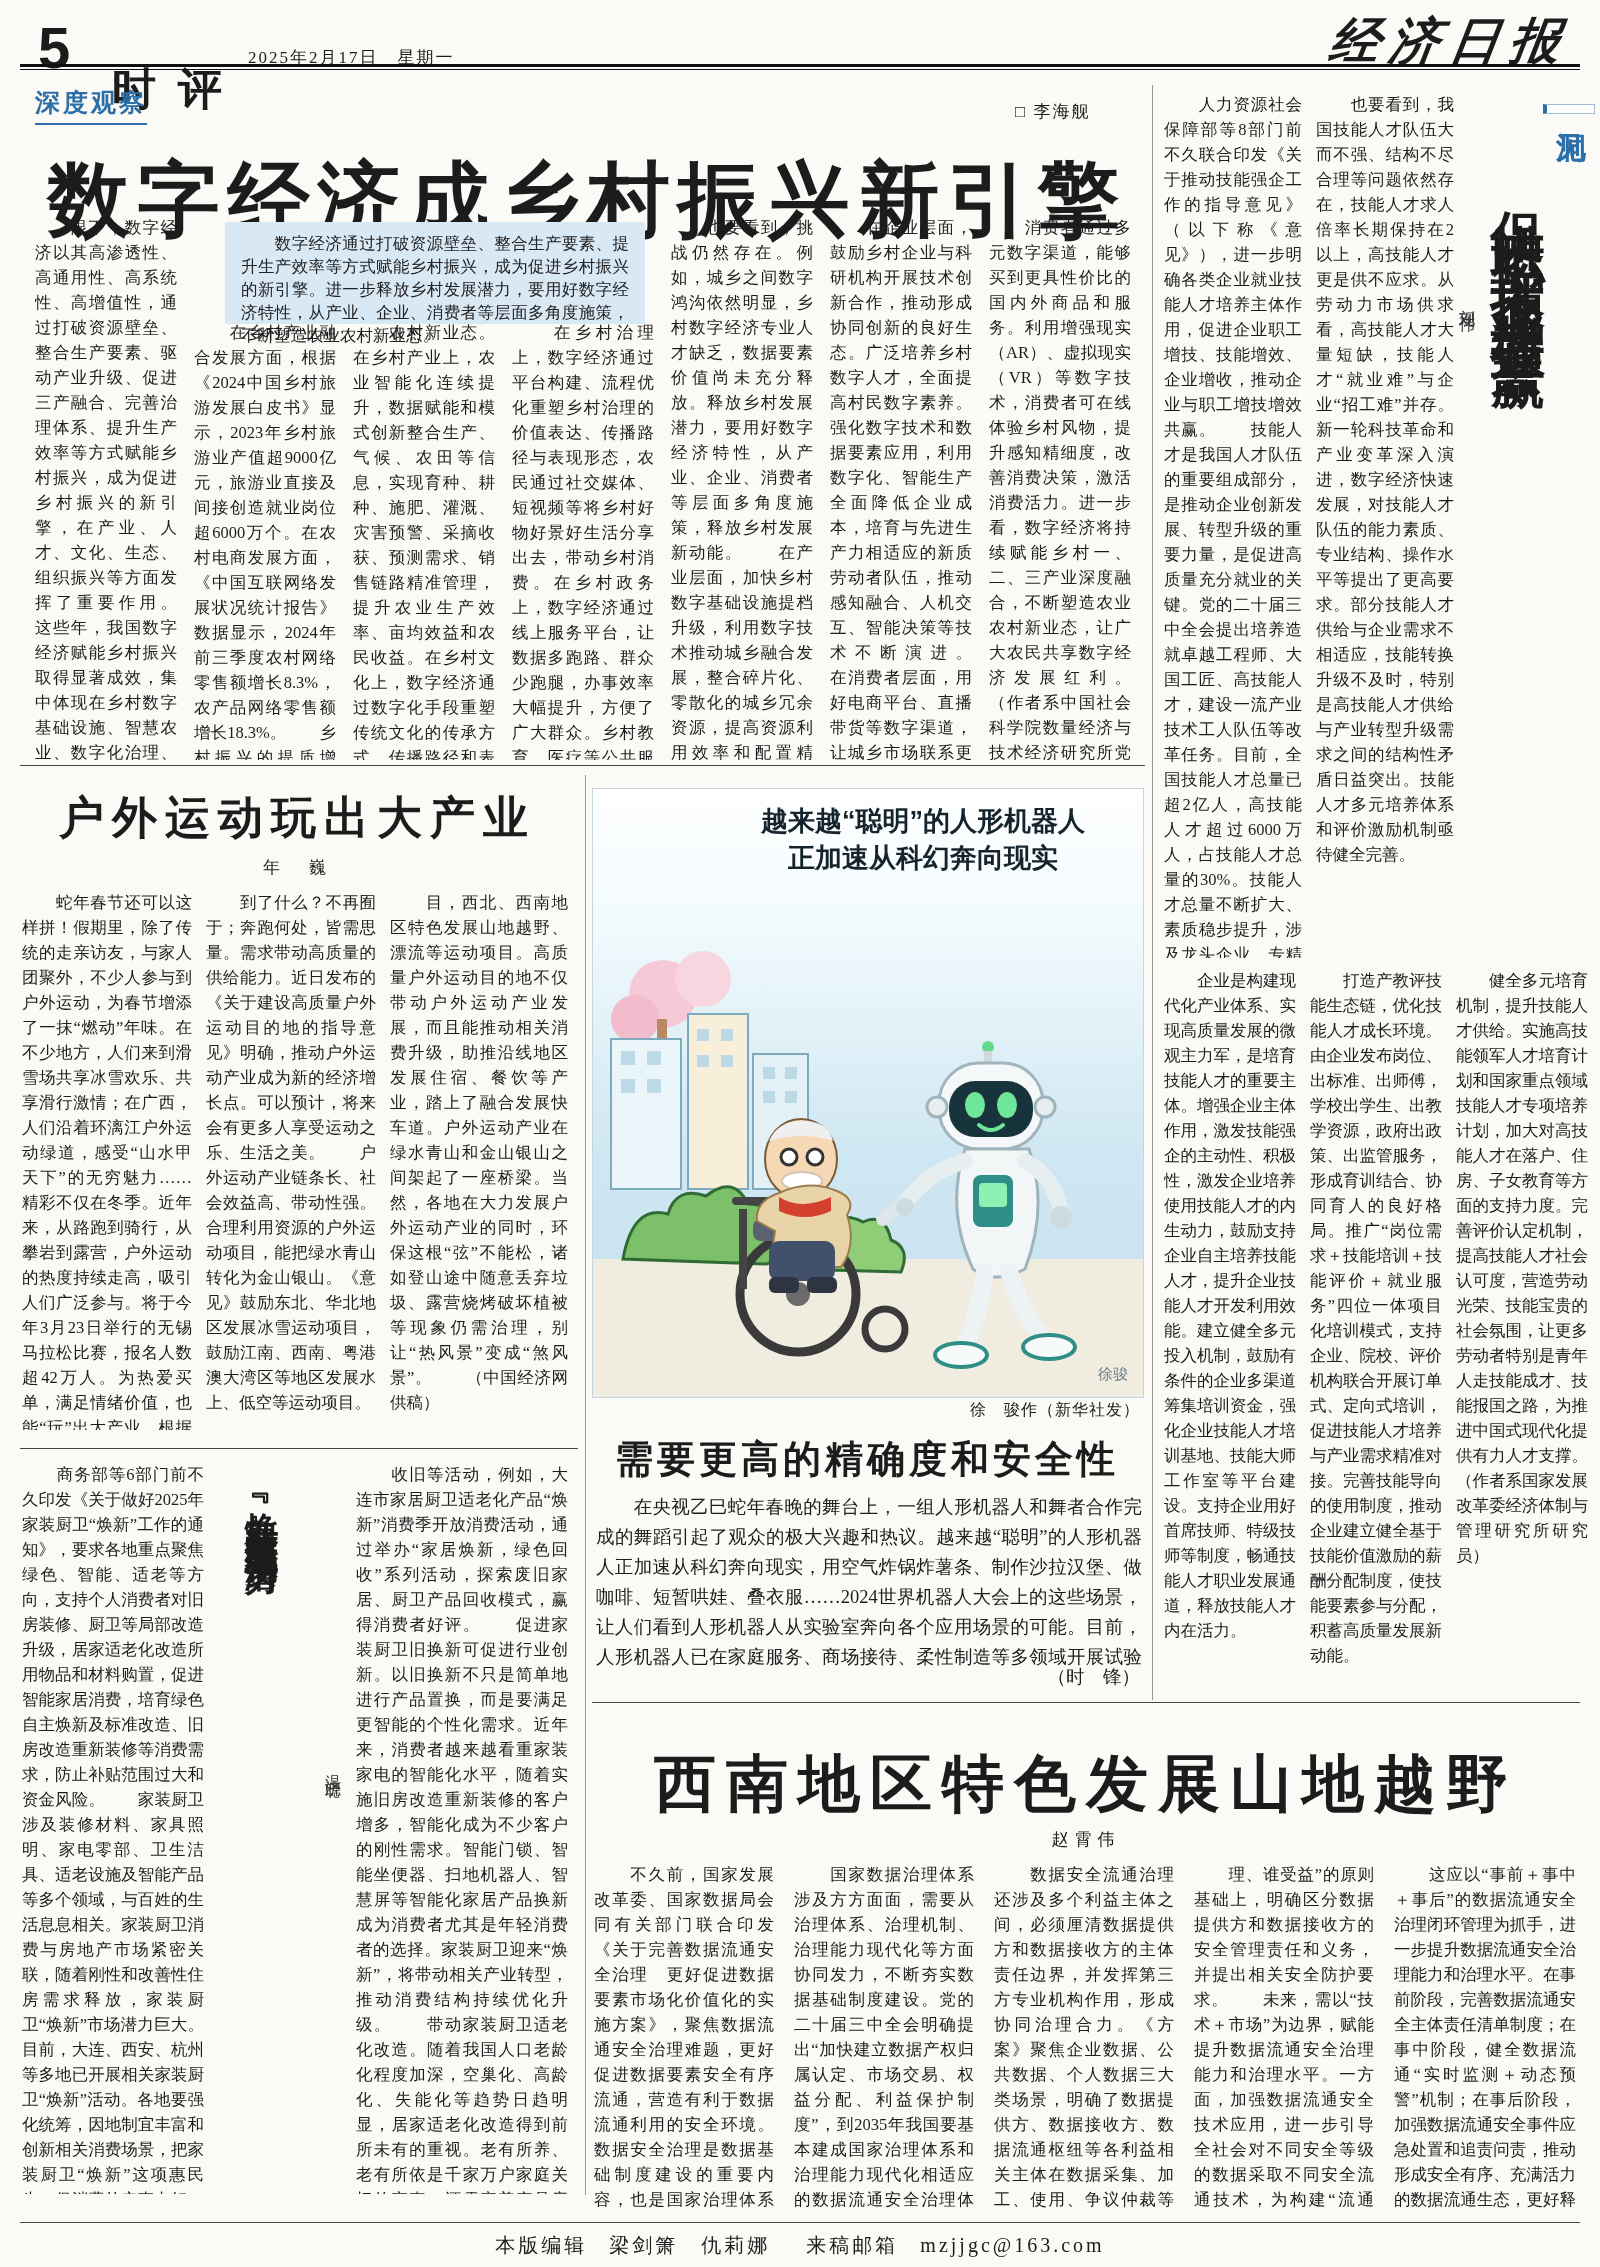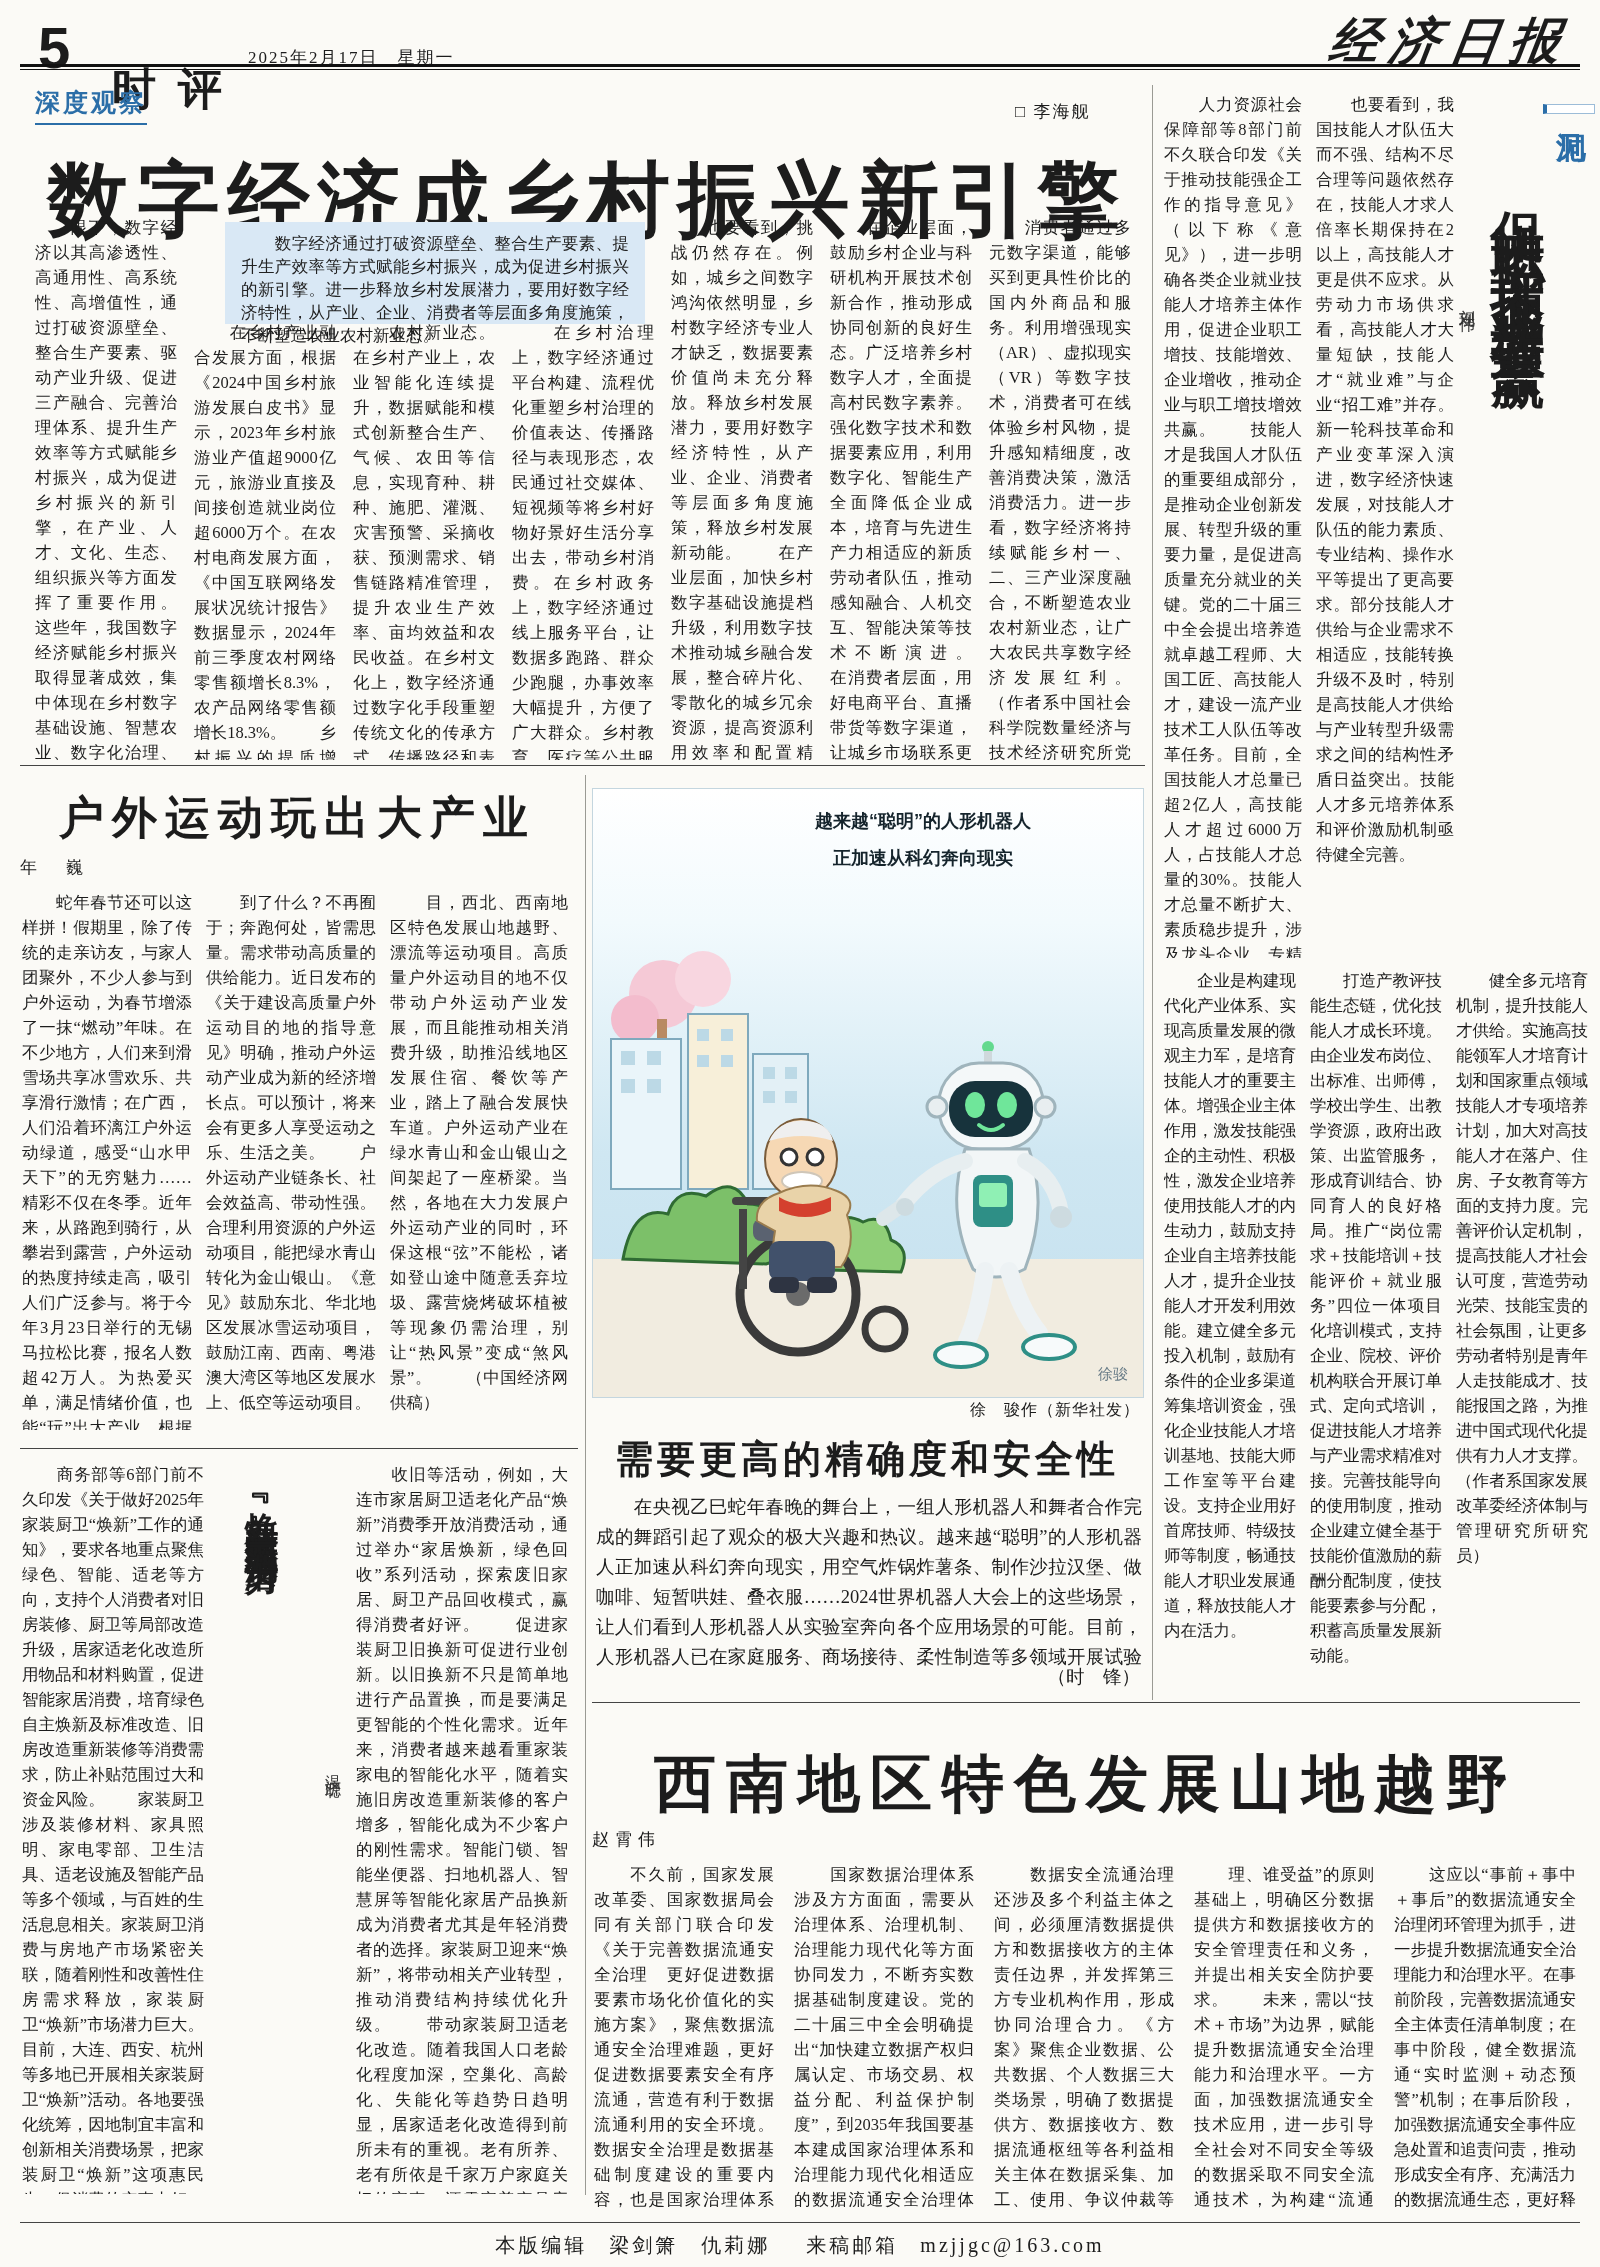--- a/index.html
+++ b/index.html
@@ -16,30 +16,30 @@
   .vline{background:#9a9a94;width:1px;}
   
   .kicker{color:#2b6ea8;font-weight:bold;font-size:25px;letter-spacing:3px;border-bottom:2px solid #2b6ea8;padding-bottom:4px;}
   .byline{font-size:17px;letter-spacing:2px;}
   .main-title{font-family:"Liberation Sans","DejaVu Sans",sans-serif;font-weight:900;font-size:82px;
               letter-spacing:8px;text-align:center;white-space:nowrap;margin-top:20px;}
   .leadbox{background:#d9e8f5;padding:10px 16px;font-size:16.5px;line-height:23px;text-align:justify;color:#222;}
   .bodycol{font-size:16.5px;line-height:25px;text-align:justify;overflow:hidden;}
   .h2-serif{font-weight:900;font-size:45px;letter-spacing:8px;text-align:center;white-space:nowrap;}
   .h2-sans{font-family:"Liberation Sans","DejaVu Sans",sans-serif;font-weight:900;text-align:center;white-space:nowrap;}
-  .byline-c{font-size:17px;letter-spacing:6px;}
+  .byline-c{font-size:17px;letter-spacing:6px;text-align:center;}
   .vtitle{writing-mode:vertical-rl;text-orientation:upright;font-family:"Liberation Sans","DejaVu Sans",sans-serif;
           font-weight:900;white-space:nowrap;}
   .vtitle-serif{writing-mode:vertical-rl;text-orientation:upright;font-weight:900;white-space:nowrap;}
   .vbyline{writing-mode:vertical-rl;text-orientation:upright;font-size:16px;letter-spacing:4px;color:#333;}
   .badge{writing-mode:vertical-rl;text-orientation:upright;color:#2b6ea8;font-weight:bold;font-size:30px;
          border:1px solid #9cbcd8;border-left:4px solid #2b6ea8;padding:4px 3px;background:#fff;}
   .cartoon-wrap{background:linear-gradient(180deg,#ffffff 0%,#f2fafd 22%,#cfe7f2 60%,#c2dfee 100%);
                 border:1px solid #c4d6df;}
-  .cartoon-title{font-family:"Liberation Sans","DejaVu Sans",sans-serif;font-weight:900;font-size:18px;
+  .cartoon-title{font-family:"Liberation Sans","DejaVu Sans",sans-serif;font-weight:900;font-size:27px;
                  line-height:37px;text-align:center;color:#15242c;}
   .credit{font-size:16px;text-align:right;letter-spacing:1px;}
   .robot-body{font-size:18.5px;line-height:30px;text-align:justify;}
   .sign-right{text-align:right;font-size:18.5px;}
   .footer-line{font-size:20px;letter-spacing:3px;text-align:center;}
 </style>
 </head>
 <body>
 
 <div class="page">

